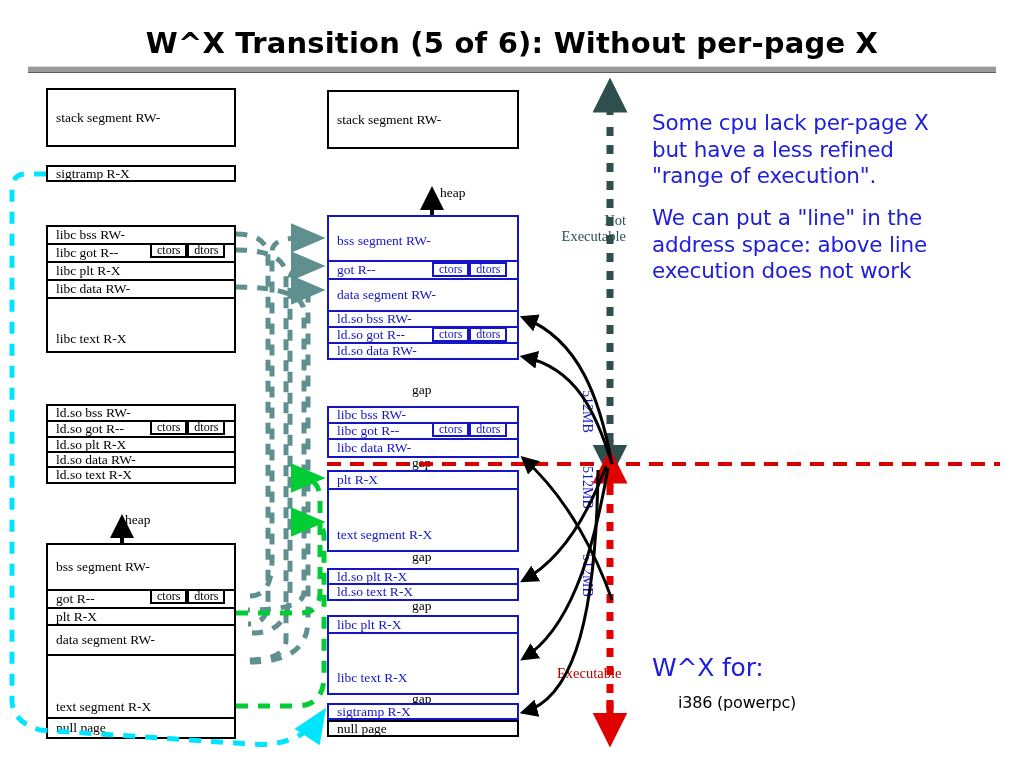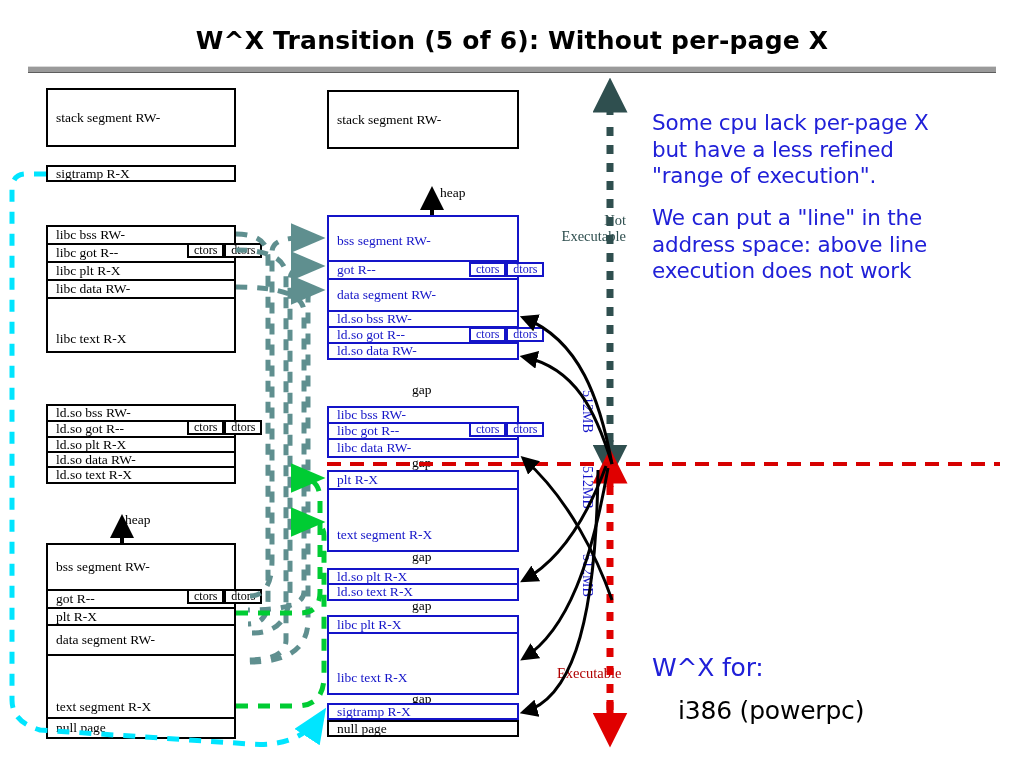--- a/index.html
+++ b/index.html
@@ -7,21 +7,21 @@
     width:1024px;height:768px;background:#ffffff;
     font-family:"Liberation Serif",serif;
     position:relative;overflow:hidden;
   }
   #stage{position:absolute;left:0;top:0;width:1024px;height:768px;}
 
   
   .title{
     position:absolute;left:0;top:26px;width:1024px;text-align:center;
     font-family:"DejaVu Sans",sans-serif;
-    font-size:25px;font-weight:bold;color:#000;letter-spacing:.2px;
+    font-size:29px;font-weight:bold;color:#000;letter-spacing:.2px;
     white-space:nowrap;
   }
   .title-rule{
     position:absolute;left:28px;top:66px;width:968px;height:5px;
     background:#9a9a9a;border-top:1px solid #d9d9d9;border-bottom:1px solid #5d5d5d;
   }
 
   
   .box{position:absolute;box-sizing:border-box;background:#fff;}
   .blk{border:2px solid #000;}
@@ -31,21 +31,21 @@
   .segb{border-bottom:2px solid #1414c8;}
   .nb{border-bottom:none;}
   .lbl{
     position:absolute;left:8px;font-size:13.5px;color:#000;white-space:nowrap;
     font-family:"Liberation Serif",serif;
   }
   .lblb{color:#1414c8;}
   .mid{transform:translateY(-50%);}
 
   
-  .cdwrap{position:absolute;display:flex;height:15px;margin-left:37px;}
+  .cdwrap{position:absolute;display:flex;height:15px;}
   .cd{
     box-sizing:border-box;border:2px solid #000;background:#fff;
     font-size:12px;line-height:11px;text-align:center;color:#000;
     font-family:"Liberation Serif",serif;padding:0 5px;
   }
   .cdb{border-color:#1414c8;color:#1414c8;}
 
   
   .ftxt{position:absolute;font-size:13.5px;color:#000;white-space:nowrap;
         font-family:"Liberation Serif",serif;}
@@ -267,21 +267,21 @@
   <div class="vlabel" style="left:595px;top:554px;">512MB</div>
 
   <div class="note" style="top:110px;">Some cpu lack per-page X
 but have a less refined
 "range of execution".</div>
   <div class="note" style="top:205px;">We can put a "line" in the
 address space: above line
 execution does not work</div>
 
   <div class="note" style="top:655px;font-size:25px;">W^X for:</div>
-  <div class="note note-blk" style="top:690px;left:678px;font-size:25px;margin-top:8px;">i386  (powerpc)</div>
+  <div class="note note-blk" style="top:690px;left:678px;font-size:16px;">i386  (powerpc)</div>
 
   <svg class="overlay" viewBox="0 0 1024 768">
     <defs>
       <marker id="ah-teal" markerWidth="7" markerHeight="7" refX="5.5" refY="3" orient="auto" markerUnits="strokeWidth">
         <path d="M0,0 L7,3 L0,6 z" fill="#5f8f8f"></path>
       </marker>
       <marker id="ah-cyan" markerWidth="7" markerHeight="7" refX="5.5" refY="3" orient="auto" markerUnits="strokeWidth">
         <path d="M0,0 L7,3 L0,6 z" fill="#00e5ff"></path>
       </marker>
       <marker id="ah-green" markerWidth="7" markerHeight="7" refX="5.5" refY="3" orient="auto" markerUnits="strokeWidth">

